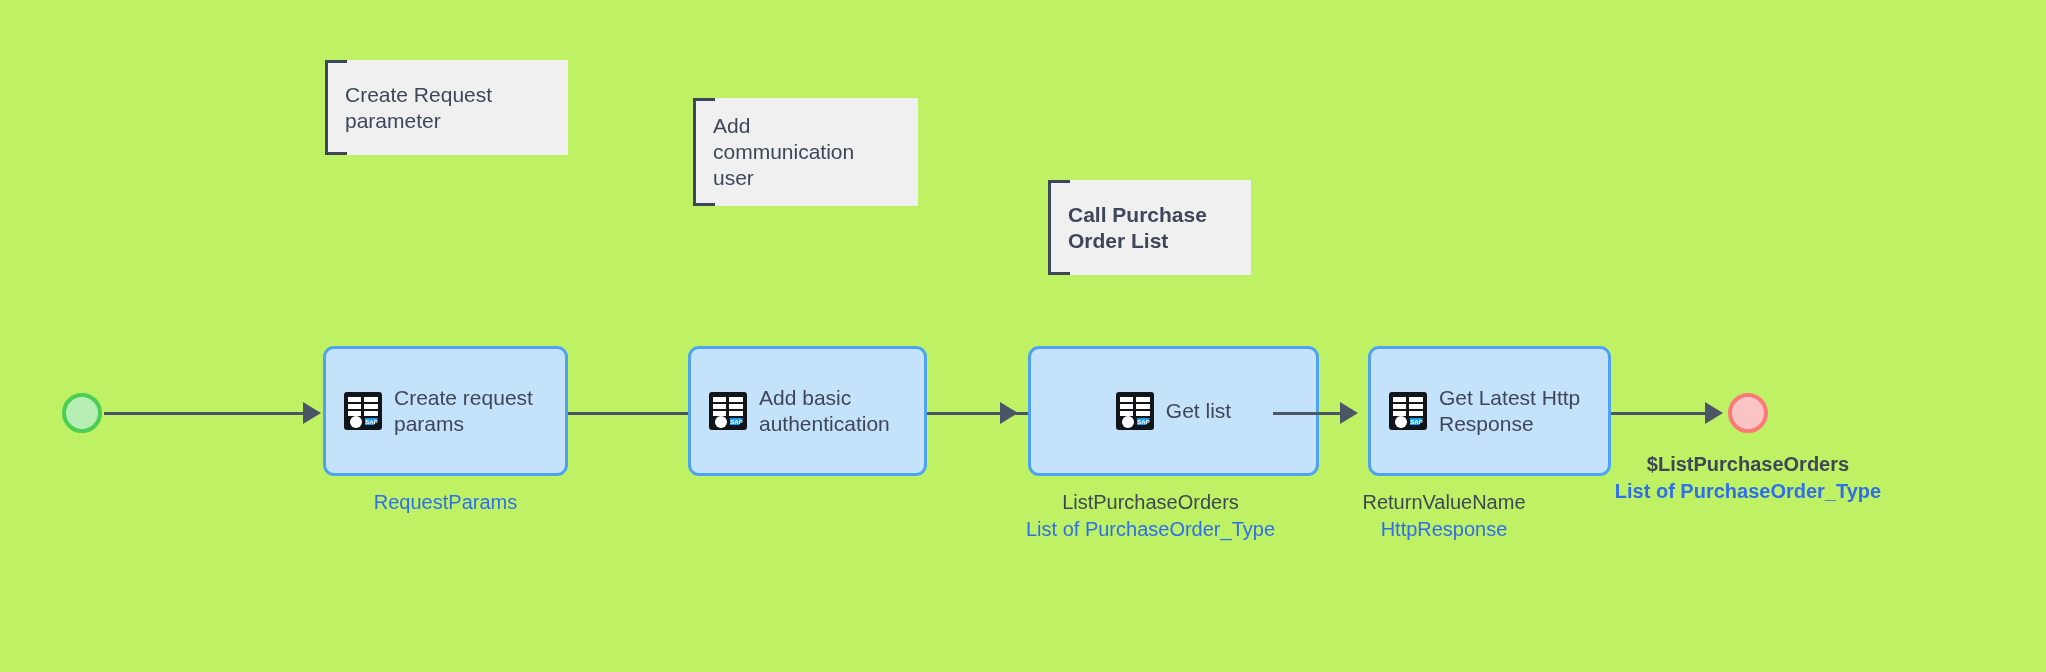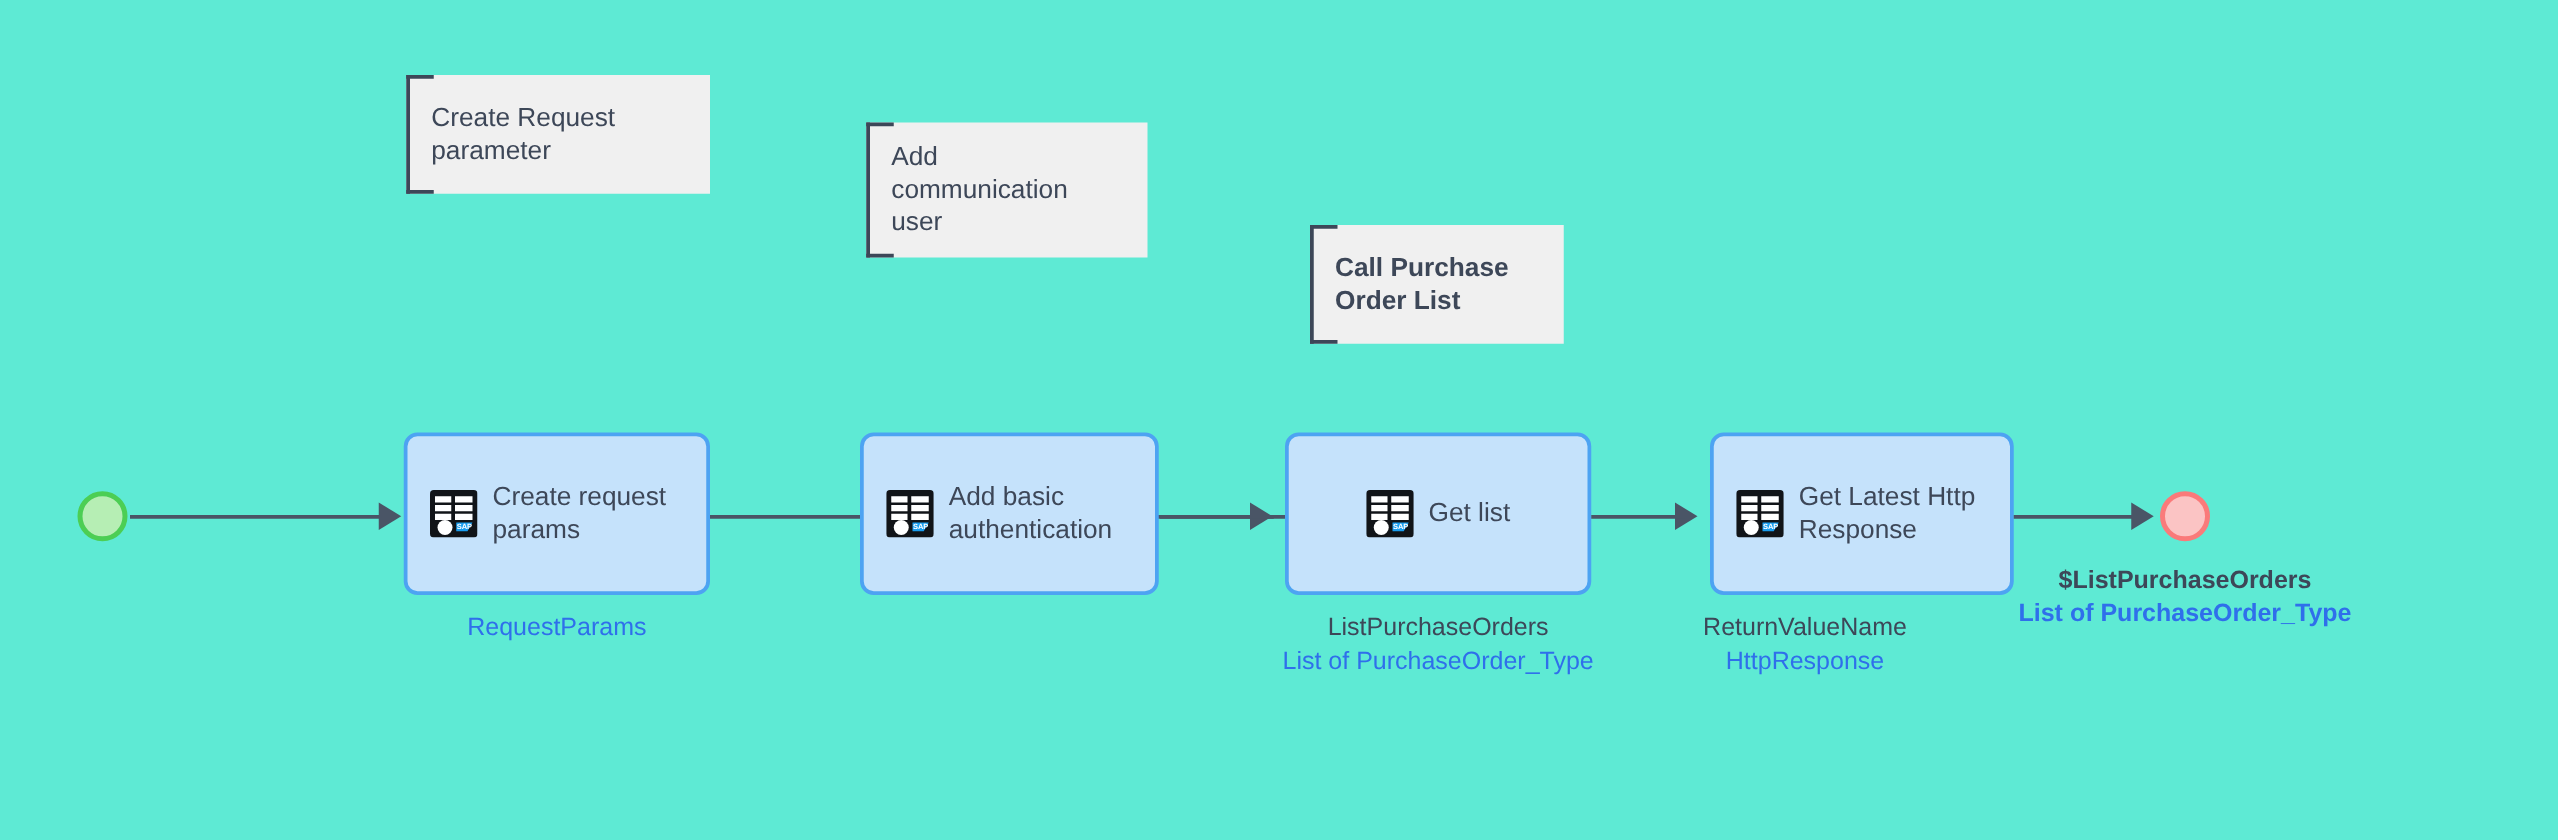--- a/index.html
+++ b/index.html
@@ -7,21 +7,21 @@
     padding: 0;
     background: #f6f6f6;
   }
   body {
     font-family: "Liberation Sans", sans-serif;
   }
   #canvas {
     position: relative;
     width: 2046px;
     height: 672px;
-    background: #5eead4;
+    background: #bef264;
     overflow: hidden;
   }
 
   
   .annotation {
     position: absolute;
     background: #f0f0f0;
     box-sizing: border-box;
   }
   .annotation .bracket {
@@ -189,21 +189,21 @@
         <text x="27.5" y="31.6" font-family="'Liberation Sans', sans-serif" font-size="6" font-weight="bold" fill="#ffffff" text-anchor="middle">SAP</text>
       </svg>
     </span>
     <span class="task-label">Add basic
 authentication</span>
   </div>
 
   <div class="conn-line" style="left:928px; top:412px; width:116px;"></div>
   <div class="conn-arrow" style="left:1340px; top:402px;"></div>
 
-  <div class="task center-align" style="left:1028px; top:346px; width:245px; height:130px;">
+  <div class="task center-align" style="left:1028px; top:346px; width:291px; height:130px;">
     <span class="icon-wrap">
       <svg viewBox="0 0 38 38" width="38" height="38" aria-hidden="true">
         <rect x="0" y="0" width="38" height="38" rx="3" fill="#111418"></rect>
         <rect x="4" y="5" width="13" height="5" fill="#ffffff"></rect>
         <rect x="20" y="5" width="14" height="5" fill="#ffffff"></rect>
         <rect x="4" y="12" width="13" height="5" fill="#ffffff"></rect>
         <rect x="20" y="12" width="14" height="5" fill="#ffffff"></rect>
         <rect x="4" y="19" width="13" height="5" fill="#ffffff"></rect>
         <rect x="20" y="19" width="14" height="5" fill="#ffffff"></rect>
         <circle cx="12" cy="30" r="6" fill="#ffffff"></circle>

